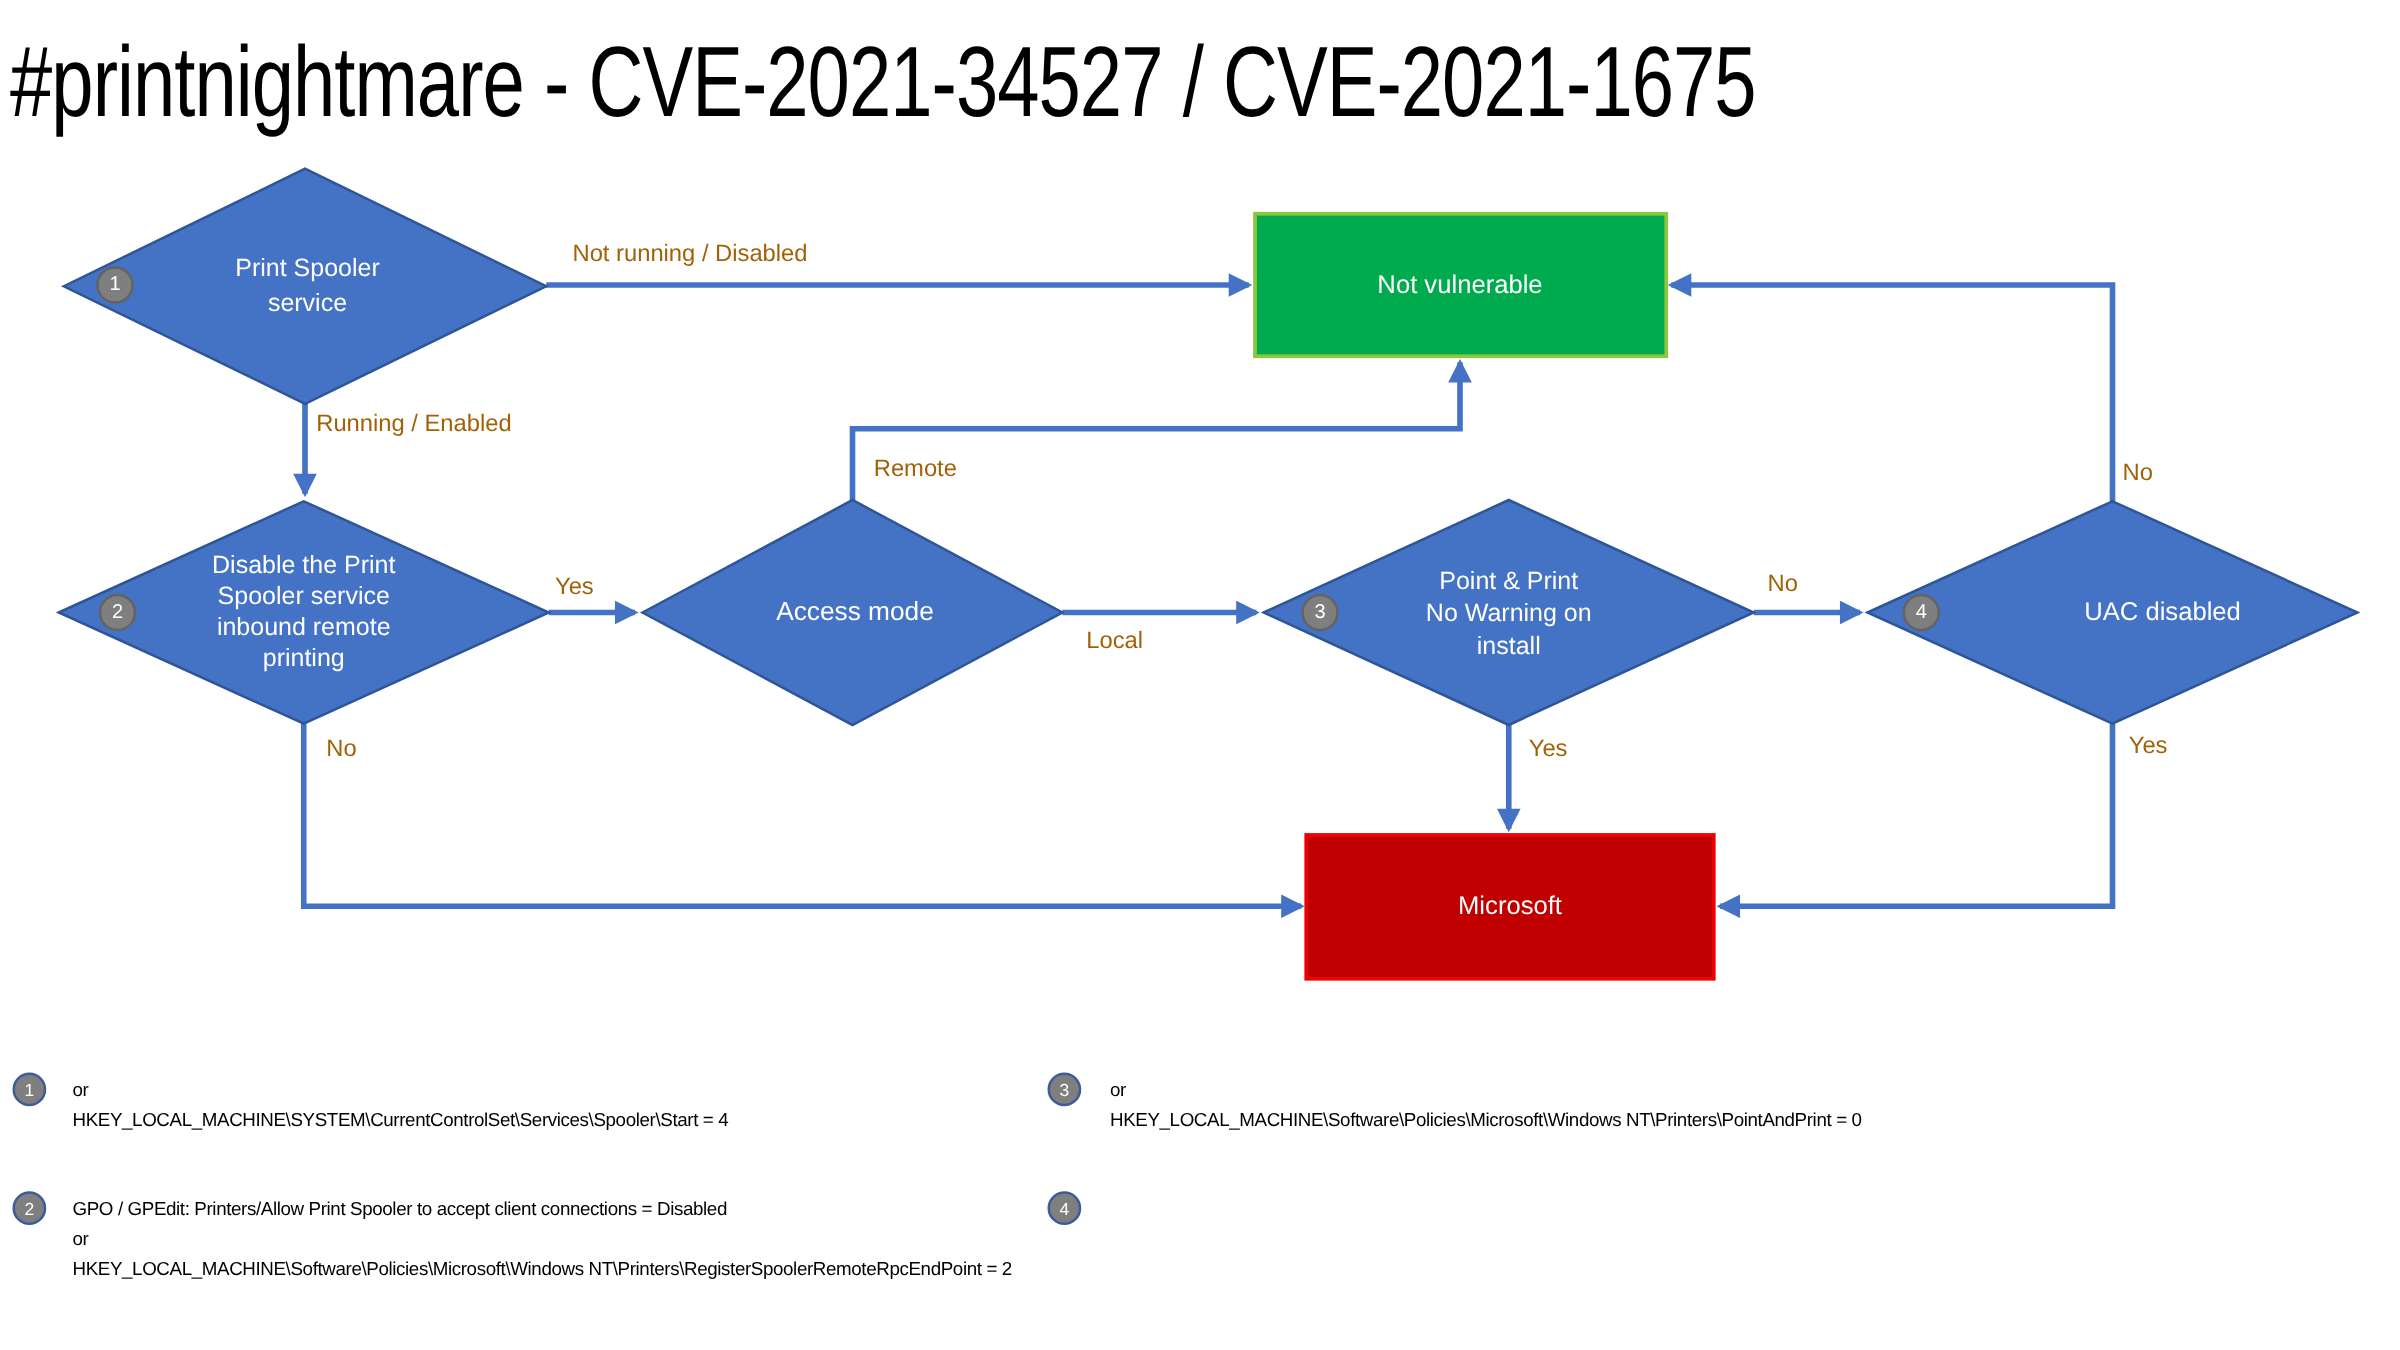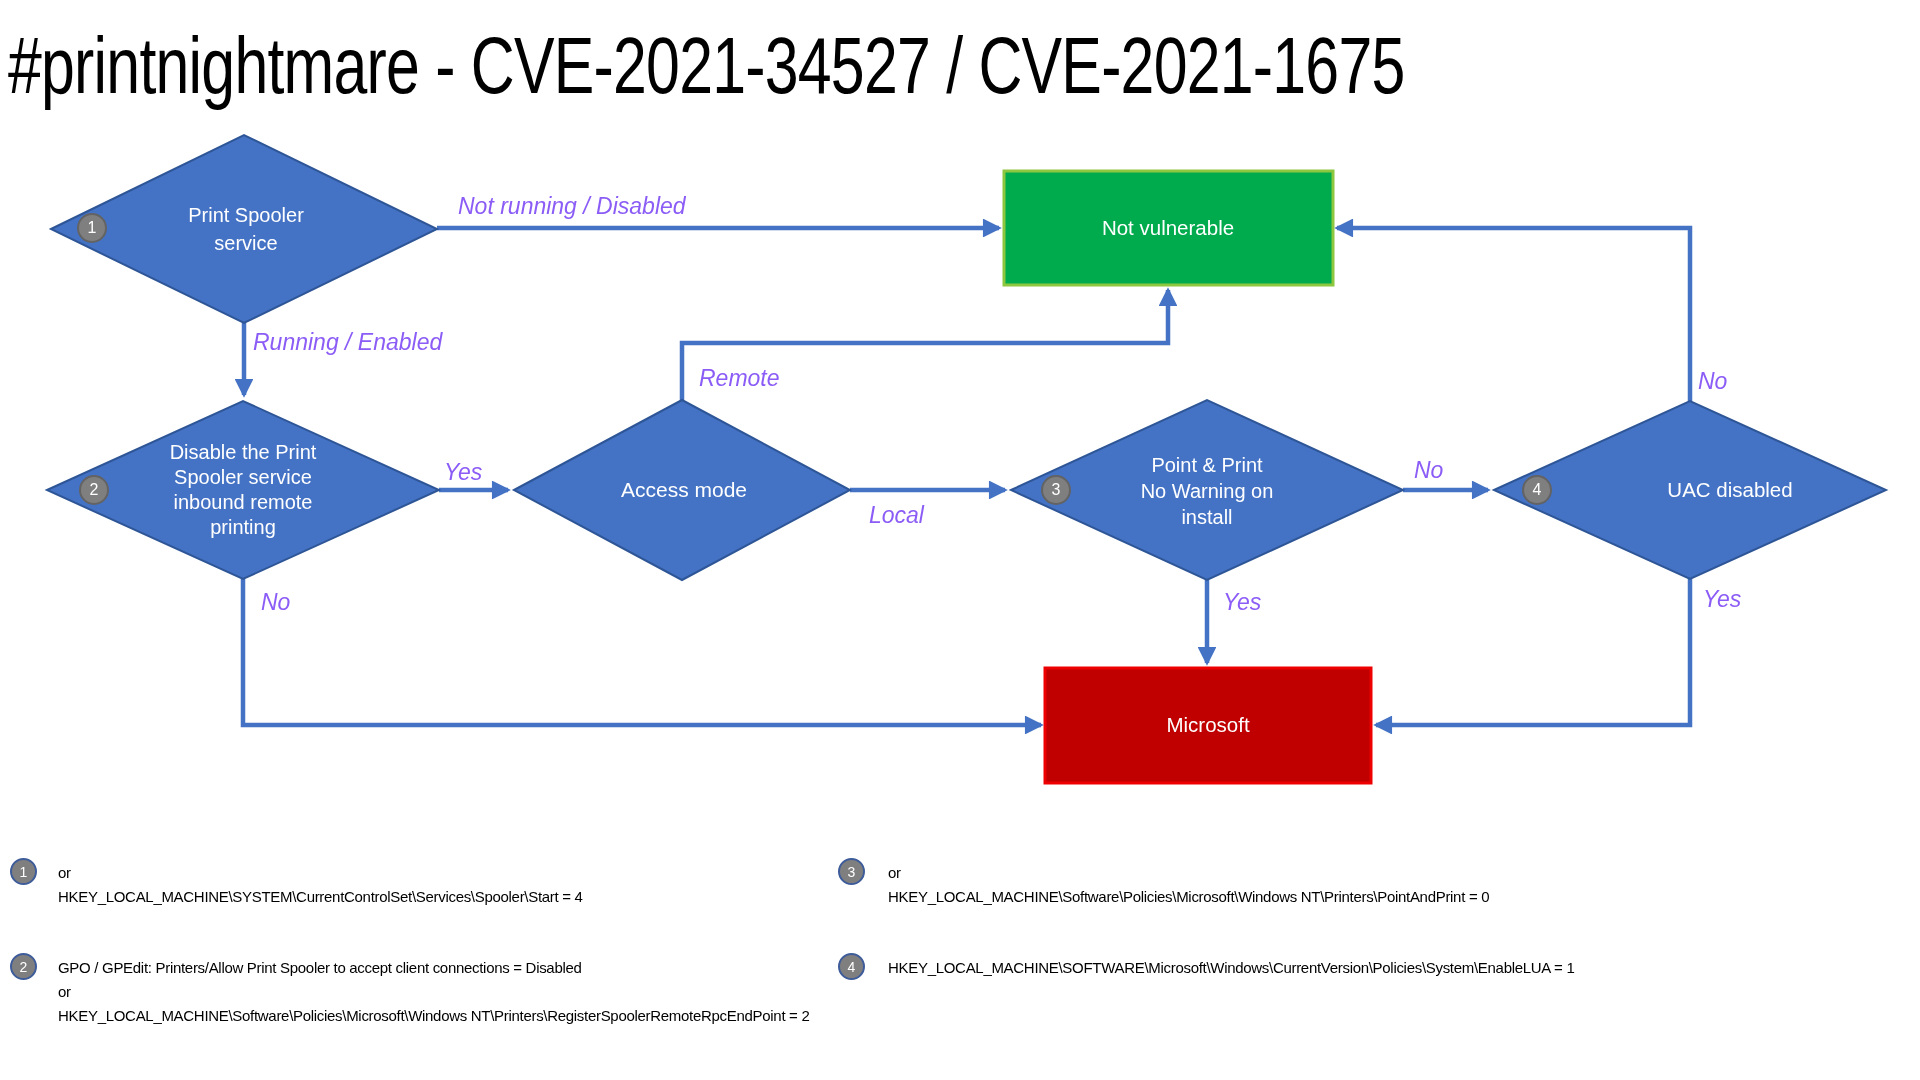--- a/index.html
+++ b/index.html
@@ -22,21 +22,21 @@
   }
   .lbl-d1 { left:246px; top:229px; line-height:28px; }
   .lbl-d2 { left:243px; top:490px; line-height:25px; }
   .lbl-access { left:684px; top:490px; font-size:21px; }
   .lbl-d3 { left:1207px; top:491px; line-height:26px;text-align:center; }
   .lbl-d4 { left:1730px; top:490px; font-size:20.5px; }
   .lbl-green { left:1168px; top:228px; font-size:20.5px; }
   .lbl-red { left:1208px; top:725px; font-size:20.5px; }
 
   .edge-label {
-    position:absolute; font-style:italic; font-size:23px; color:#8b5cf6;
+    position:absolute; font-size:19px; color:#a16207;
     white-space:nowrap;
   }
   .el-notrunning { left:458px; top:193px; }
   .el-running   { left:253px; top:329px; }
   .el-yes1      { left:444px; top:459px; }
   .el-remote    { left:699px; top:365px; }
   .el-local     { left:869px; top:502px; }
   .el-ppno      { left:1414px; top:457px; }
   .el-ppyes     { left:1223px; top:589px; }
   .el-uacno     { left:1698px; top:368px; }
@@ -154,17 +154,14 @@
     <div>HKEY_LOCAL_MACHINE\Software\Policies\Microsoft\Windows NT\Printers\RegisterSpoolerRemoteRpcEndPoint = 2</div>
   </div>
 
   <div class="fn-badge fnb3">3</div>
   <div class="fn-text fnt3">
     <div>or</div>
     <div>HKEY_LOCAL_MACHINE\Software\Policies\Microsoft\Windows NT\Printers\PointAndPrint = 0</div>
   </div>
 
   <div class="fn-badge fnb4">4</div>
-  <div class="fn-text fnt4">
-    <div>HKEY_LOCAL_MACHINE\SOFTWARE\Microsoft\Windows\CurrentVersion\Policies\System\EnableLUA = 1</div>
-  </div>
 
 </div>
 
 </body></html>

